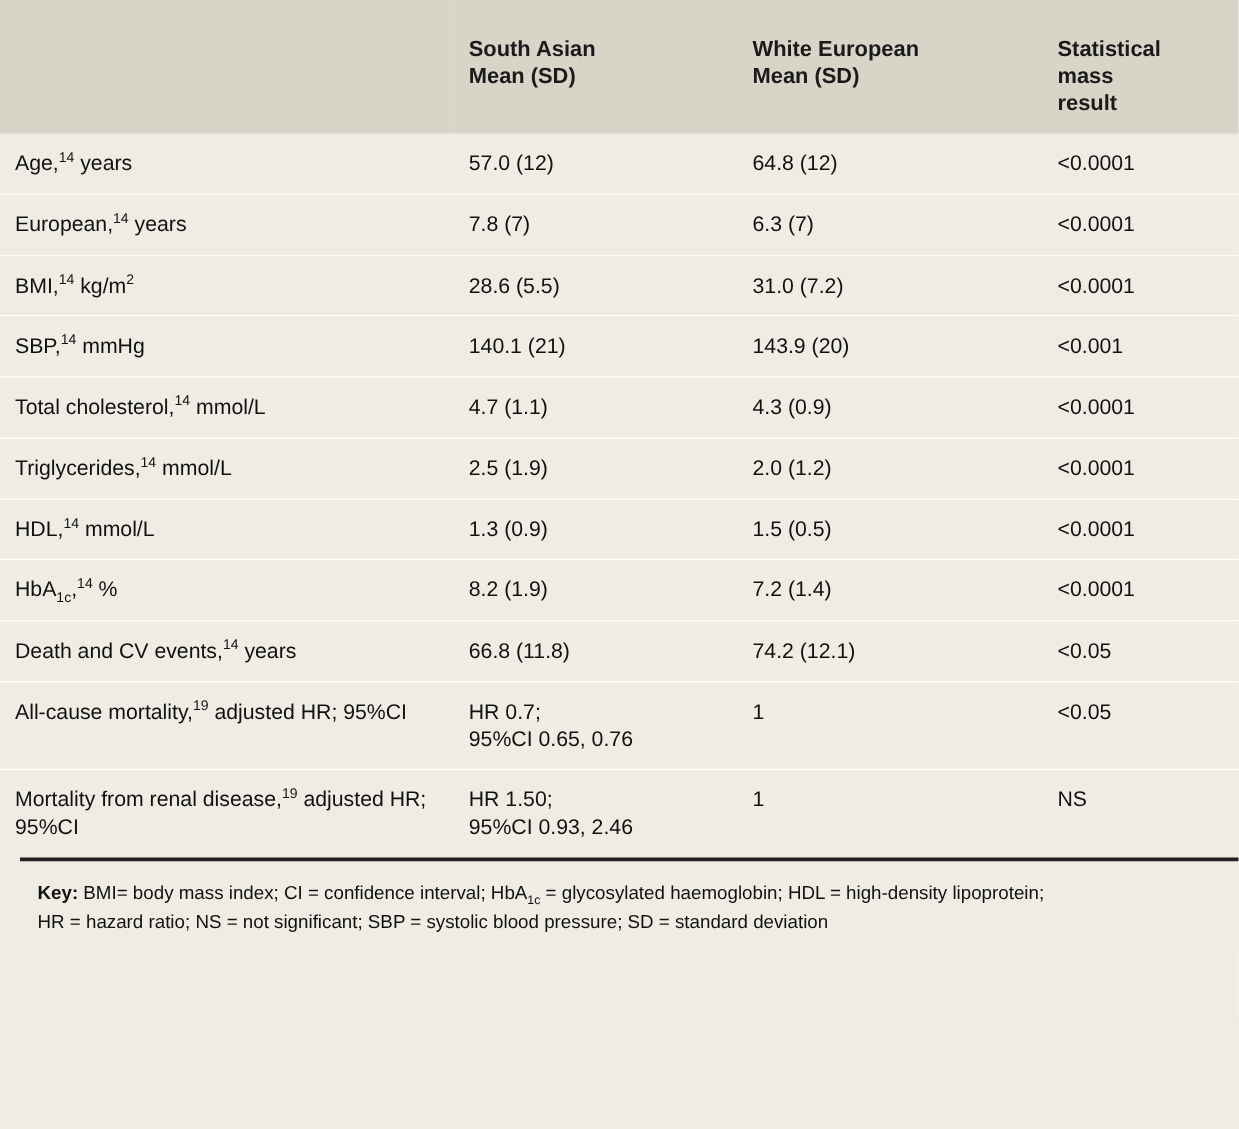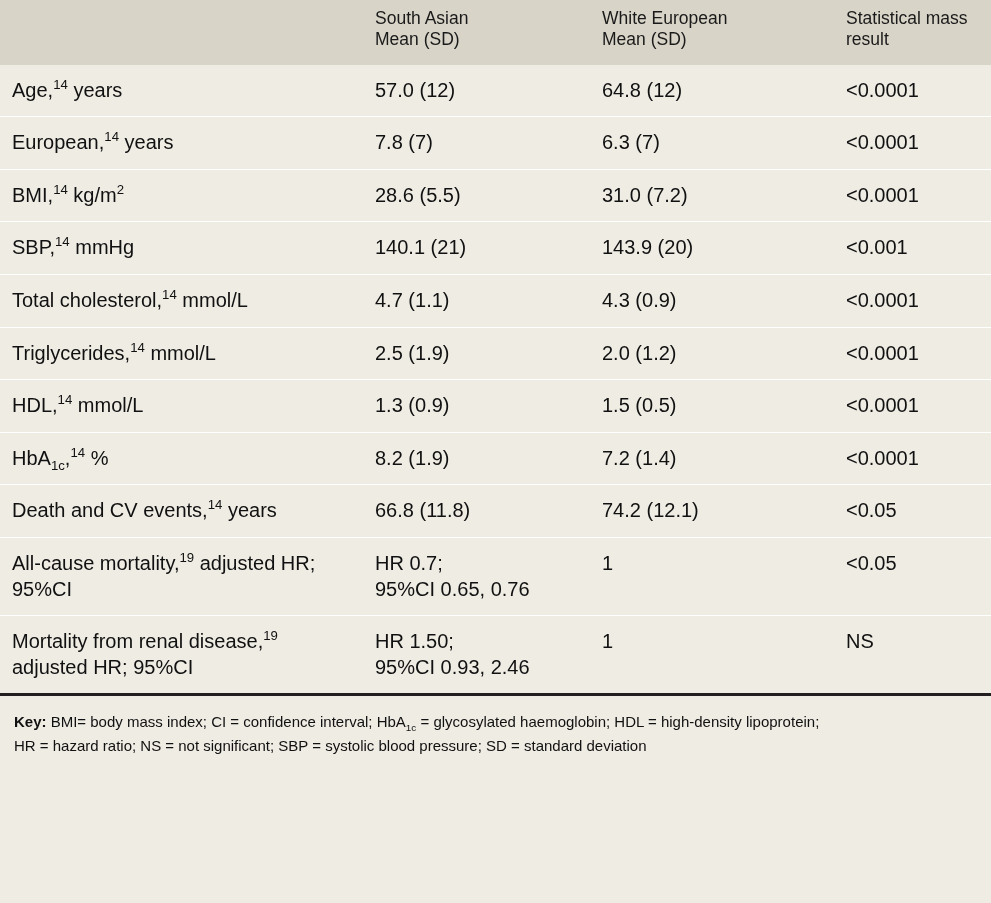--- a/index.html
+++ b/index.html
@@ -27,33 +27,33 @@
   }
   table.data-table col.c0 { width: 361px; }
   table.data-table col.c1 { width: 227px; }
   table.data-table col.c2 { width: 244px; }
   table.data-table col.c3 { width: 159px; }
 
   thead th {
     background: #d8d4c8;
     color: #1a1a1a;
     font-size: 17.5px;
-    font-weight: normal;
+    font-weight: bold;
     text-align: left;
     vertical-align: top;
-    padding: 8px 14px 14px 14px;
+    padding: 29px 14px 14px 14px;
     line-height: 1.22;
     border: none;
   }
   thead th.first { padding-left: 12px; }
 
   tbody td {
     background: #efece4;
     color: #111111;
-    font-size: 20px;
+    font-size: 17px;
     font-weight: normal;
     text-align: left;
     vertical-align: top;
     padding: 13px 14px 13px 14px;
     line-height: 1.28;
     border-top: 1px solid #ffffff;
   }
   tbody tr:first-child td {
     border-top: none;
   }
@@ -71,20 +71,21 @@
   }
   .val-line { display: block; }
 
   .key-footer {
     background: #efece4;
     border-top: 3px solid #231f20;
     padding: 14px 14px 16px 14px;
     font-size: 15px;
     color: #111111;
     line-height: 1.55;
+    margin-left: 16px;
   }
   .key-footer b { font-weight: bold; }
 </style>
 </head>
 <body>
 
 <div class="table-wrap">
 
   <table class="data-table">
     <colgroup>

